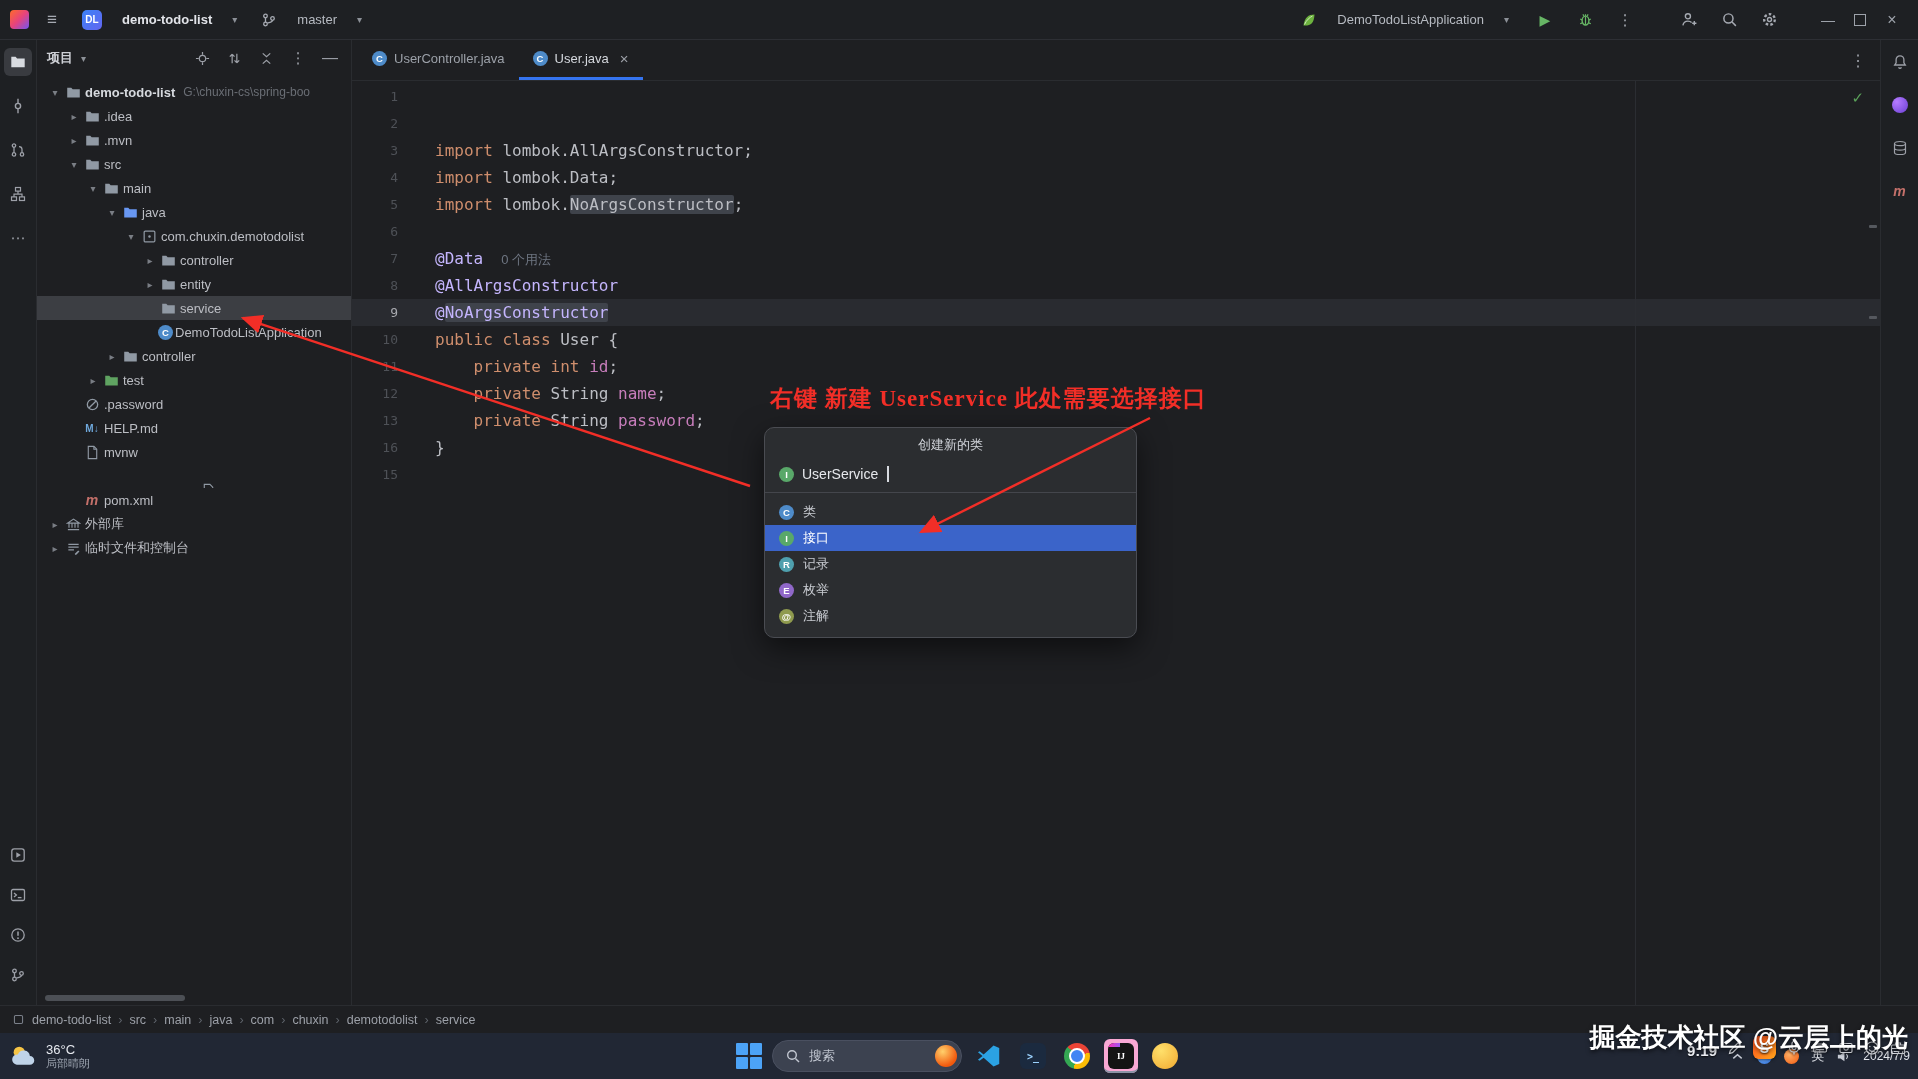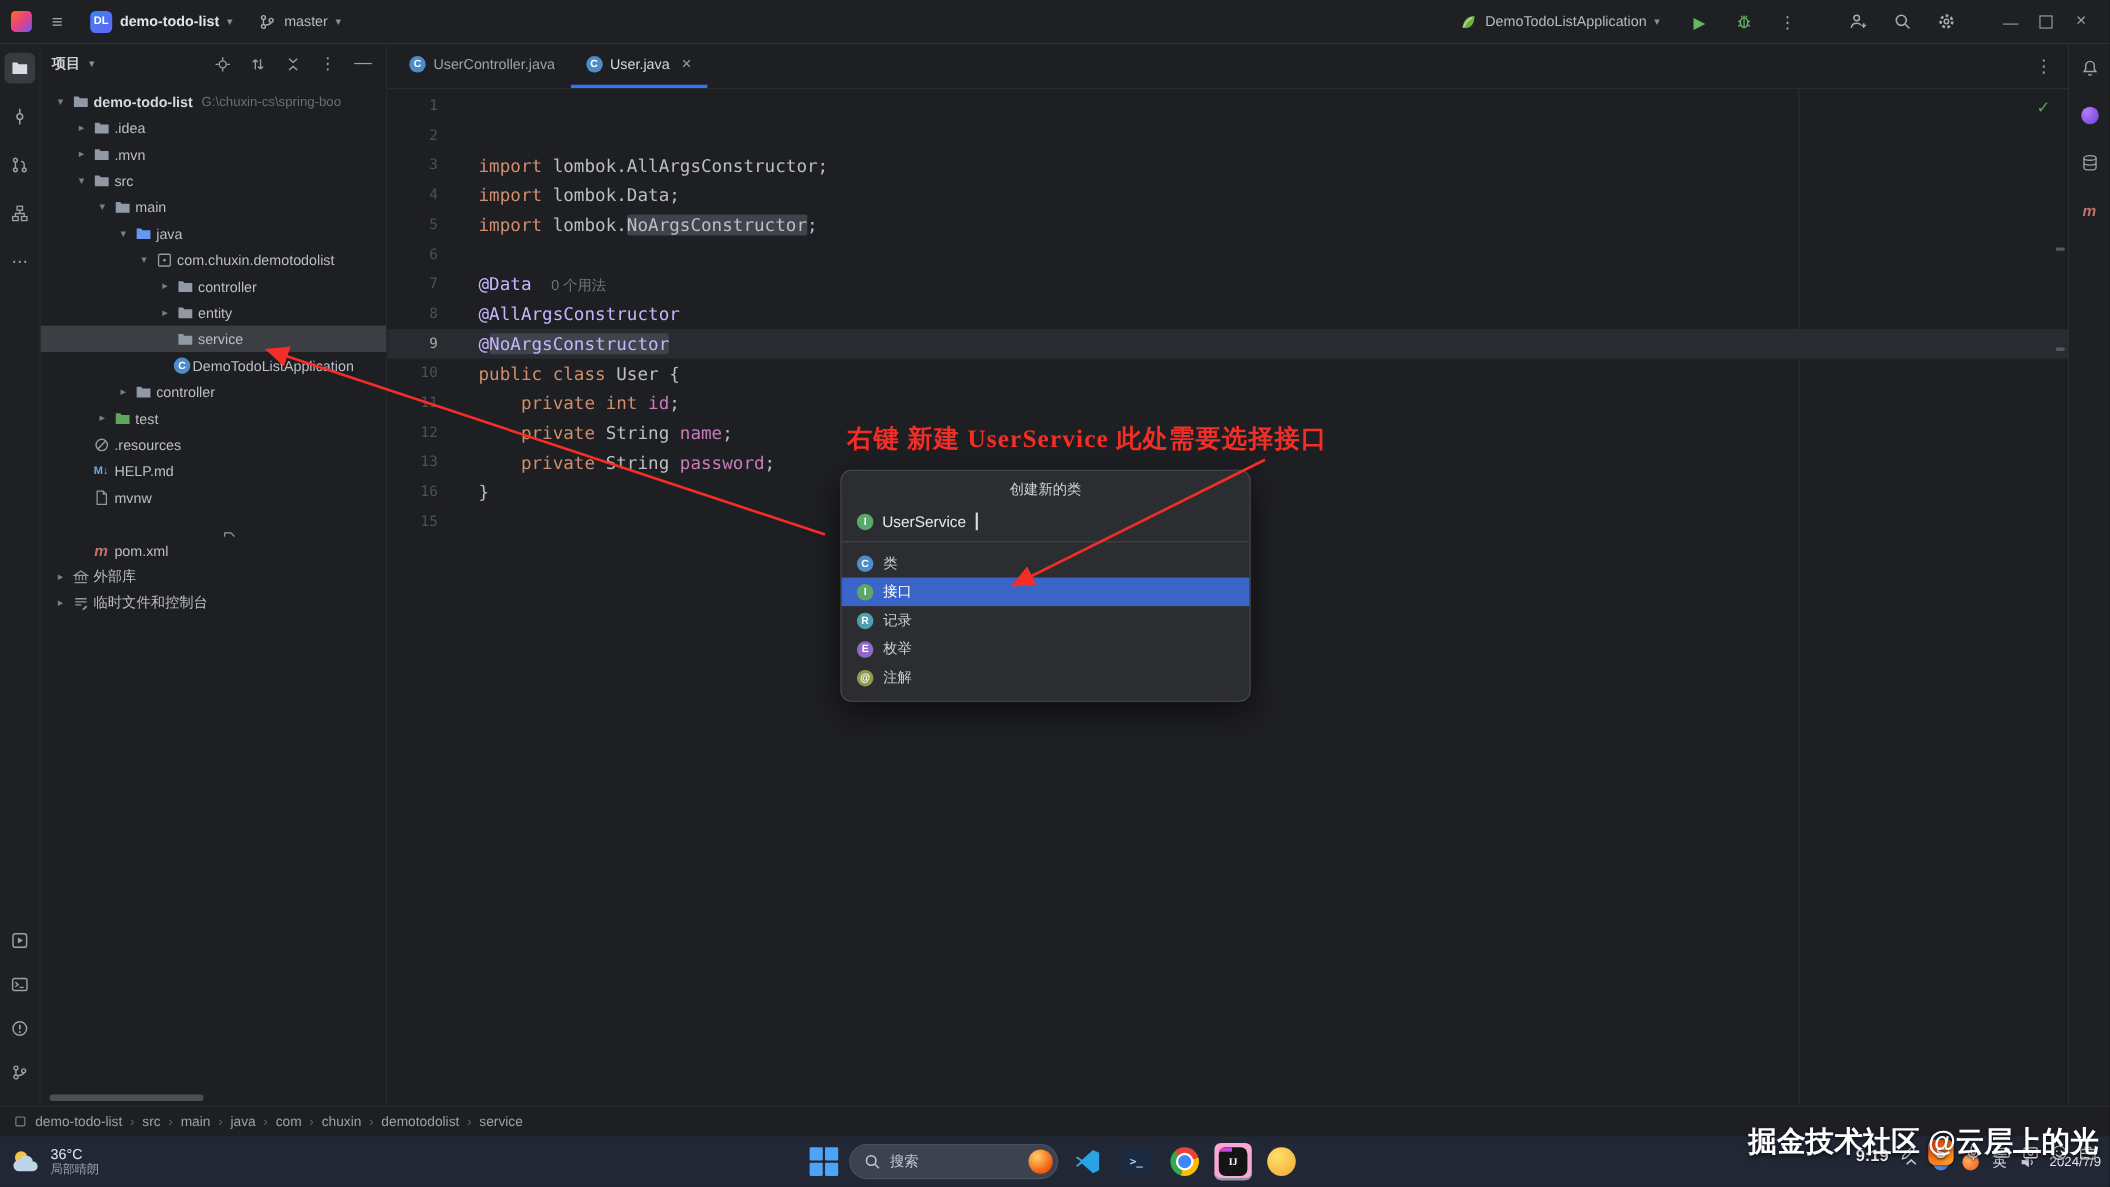--- a/index.html
+++ b/index.html
@@ -8,21 +8,21 @@
   .icn{display:inline-flex;align-items:center;justify-content:center;}
   .icn svg{width:16px;height:16px;display:block;}
   .tx{font-style:normal;}
 
   
   .titlebar{position:absolute;left:0;top:0;width:100%;height:40px;background:#1E2023;
     border-bottom:1px solid #2D2F34;display:flex;align-items:center;padding:0 10px;box-sizing:border-box;gap:10px;}
   .applogo{width:19px;height:19px;border-radius:4px;background:linear-gradient(135deg,#FF6B2B,#E6437D 50%,#7256F0);}
   .tbico{color:#A6AAB2;width:26px;height:26px;border-radius:5px;cursor:default;}
   .tbico svg{width:17px;height:17px;}
-  .proj-widget,.branch-widget,.run-widget{display:flex;align-items:center;gap:7px;padding:3px 7px;border-radius:6px;}
+  .proj-widget,.branch-widget,.run-widget{display:flex;align-items:center;gap:20px;padding:3px 7px;border-radius:6px;}
   .projbadge{width:20px;height:20px;border-radius:5px;background:linear-gradient(135deg,#3B82F6,#6366F1);
     color:#fff;font-size:10px;font-weight:700;display:flex;align-items:center;justify-content:center;}
   .projname{font-size:13px;font-weight:700;color:#E2E4E9;}
   .chev{color:#8C9097;font-size:10px;}
   .branch-widget{color:#B6BAC1;font-size:13px;}
   .branch-widget .icn{color:#A8ACB4;}
   .tb-spacer{flex:1;}
   .run-widget{color:#B6BAC1;font-size:13px;}
   #tb-right{display:flex;align-items:center;gap:14px;margin-left:6px;}
   #tb-right .tbico:nth-child(4){margin-left:24px;}
@@ -470,21 +470,21 @@
           <span class="tlabel">test</span>
         </div>
         <div class="trow" style="padding-left: 29px;">
           <span class="tchev"></span>
           <span class="icn ti ti-ignore">
             <svg viewBox="0 0 16 16">
               <circle cx="8" cy="8" r="5.5" fill="none" stroke="currentColor" stroke-width="1.4"></circle>
               <line x1="4.2" y1="11.8" x2="11.8" y2="4.2" stroke="currentColor" stroke-width="1.4"></line>
             </svg>
           </span>
-          <span class="tlabel">.resources</span>
+          <span class="tlabel">.password</span>
         </div>
         <div class="trow" style="padding-left: 29px;">
           <span class="tchev"></span>
           <span class="icn ti ti-markdown">
             <span class="mdI">M↓</span>
           </span>
           <span class="tlabel">HELP.md</span>
         </div>
         <div class="trow" style="padding-left: 29px; text-align: center;">
           <span class="tchev"></span>

